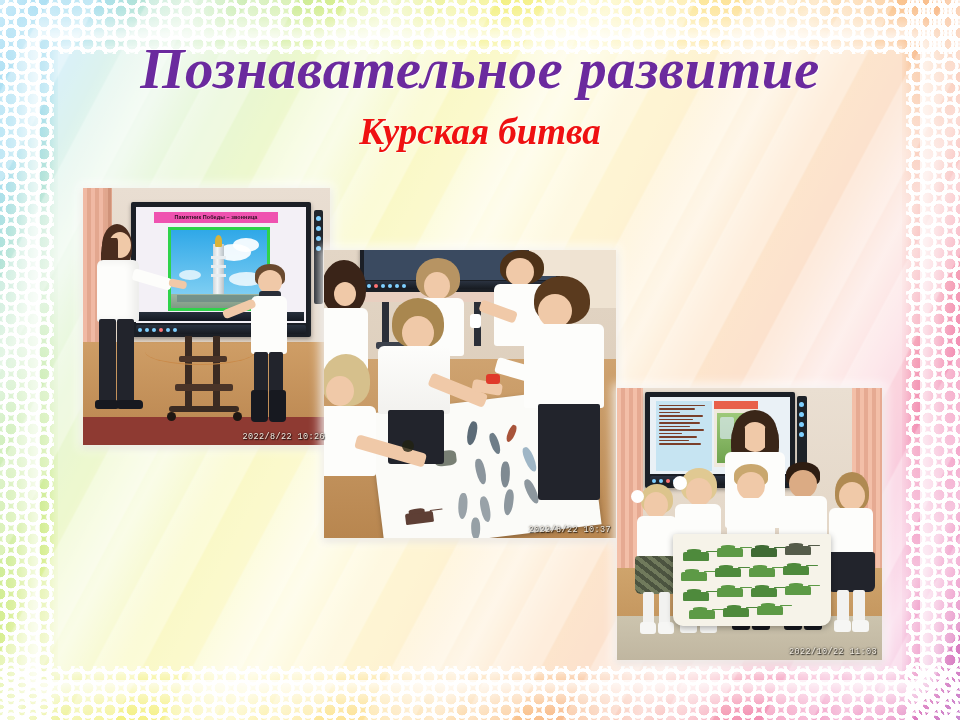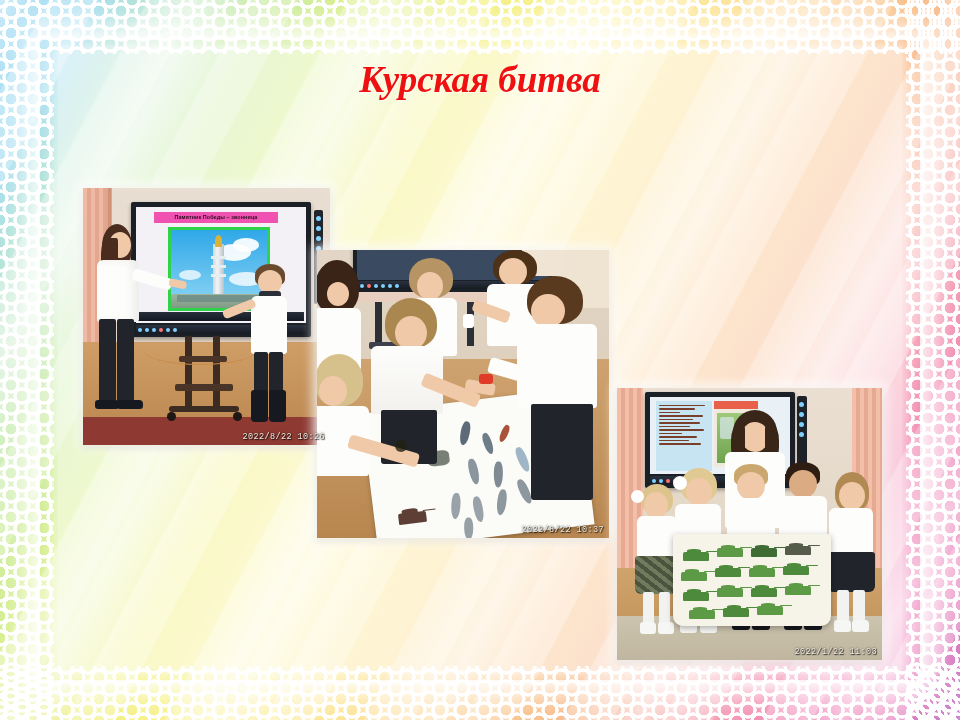--- a/index.html
+++ b/index.html
@@ -91,42 +91,42 @@
     font-size:15.5px;
     color:#12359b;
     margin-top:4px;
     white-space:nowrap;
   }
   .title-topic{
     font-family:"Liberation Serif", serif;
     font-weight:bold;font-style:italic;
     font-size:37px;
     color:#ef1111;
-    margin-top:18px;
+    margin-top:12px;
     text-shadow:1px 1px 0 rgba(255,255,255,.7);
     white-space:nowrap;
   }
 
   
   .photo{
     position:absolute;
     overflow:hidden;
     background:#cfcfcf;
     box-shadow:0 0 10px 4px rgba(255,255,255,.85), 0 2px 7px rgba(80,60,40,.33);
   }
   .photo .stamp{
     position:absolute;right:5px;bottom:3px;
     font-family:"Liberation Mono", monospace;
     font-size:8.5px;letter-spacing:.4px;
     color:#f2ece2;
     text-shadow:0 0 2px rgba(0,0,0,.8), 1px 1px 1px rgba(0,0,0,.7);
     white-space:nowrap;z-index:30;
   }
   .ph1{left:83px;top:188px;width:247px;height:257px;}
-  .ph2{left:317px;top:250px;width:292px;height:288px;}
+  .ph2{left:324px;top:250px;width:292px;height:288px;}
   .ph3{left:617px;top:388px;width:265px;height:272px;}
 
   
   .scene{position:absolute;inset:0;}
   .wall{position:absolute;inset:0;background:linear-gradient(#efe6dc,#e6dacd);}
   .floor{position:absolute;left:0;right:0;bottom:0;
     background:linear-gradient(#c99a63,#b9854f);}
   .curtain{position:absolute;top:0;bottom:0;
     background:repeating-linear-gradient(90deg,#f0b9a4 0 4px,#e3a78f 4px 8px);}
   .board{position:absolute;background:#1b1f26;border-radius:2px;
@@ -193,20 +193,21 @@
   </div>
   <div class="lace lace-right">
     <div class="beadrow"></div>
     <div class="beadrow r2"></div>
   </div>
   <div class="inner-halo"></div>
 
   <div class="card"></div>
 
   <div class="titles">
+    <div class="title-main">Познавательное развитие</div>
     <div class="title-topic">Курская битва</div>
   </div>
 
   <div class="photo ph1">
     <div class="scene">
       <div class="wall" style="background:linear-gradient(#e9ded2,#ded0c0)"></div>
       <div class="curtain" style="left:0;width:22px;top:0;bottom:38%;"></div>
       <div class="curtain" style="left:22px;width:7px;top:0;bottom:45%;background:repeating-linear-gradient(90deg,#e0a68d 0 3px,#cf9279 3px 6px)"></div>
       <div class="floor" style="height:40%;background:linear-gradient(#cf9e66,#b9854f)"></div>
       <div style="position:absolute;left:0;right:0;bottom:0;height:11%;background:#8e3a32;"></div>
@@ -494,16 +495,16 @@
         <div class="tank" style="left:110px;top:32px;width:26px;height:9px;background:#4e8a3c;"></div>
         <div class="tank" style="left:10px;top:58px;width:26px;height:9px;background:#4e8a3c;"></div>
         <div class="tank" style="left:44px;top:54px;width:26px;height:9px;background:#5d9a46;"></div>
         <div class="tank" style="left:78px;top:54px;width:26px;height:9px;background:#4e8a3c;"></div>
         <div class="tank" style="left:112px;top:52px;width:26px;height:9px;background:#5d9a46;"></div>
         <div class="tank" style="left:16px;top:76px;width:26px;height:9px;background:#5d9a46;"></div>
         <div class="tank" style="left:50px;top:74px;width:26px;height:9px;background:#4e8a3c;"></div>
         <div class="tank" style="left:84px;top:72px;width:26px;height:9px;background:#5d9a46;"></div>
       </div>
     </div>
-    <div class="stamp">2022/1/22 11:03</div>
+    <div class="stamp">2022/10/22 11:03</div>
   </div>
 
 </div>
 
 </body></html>

